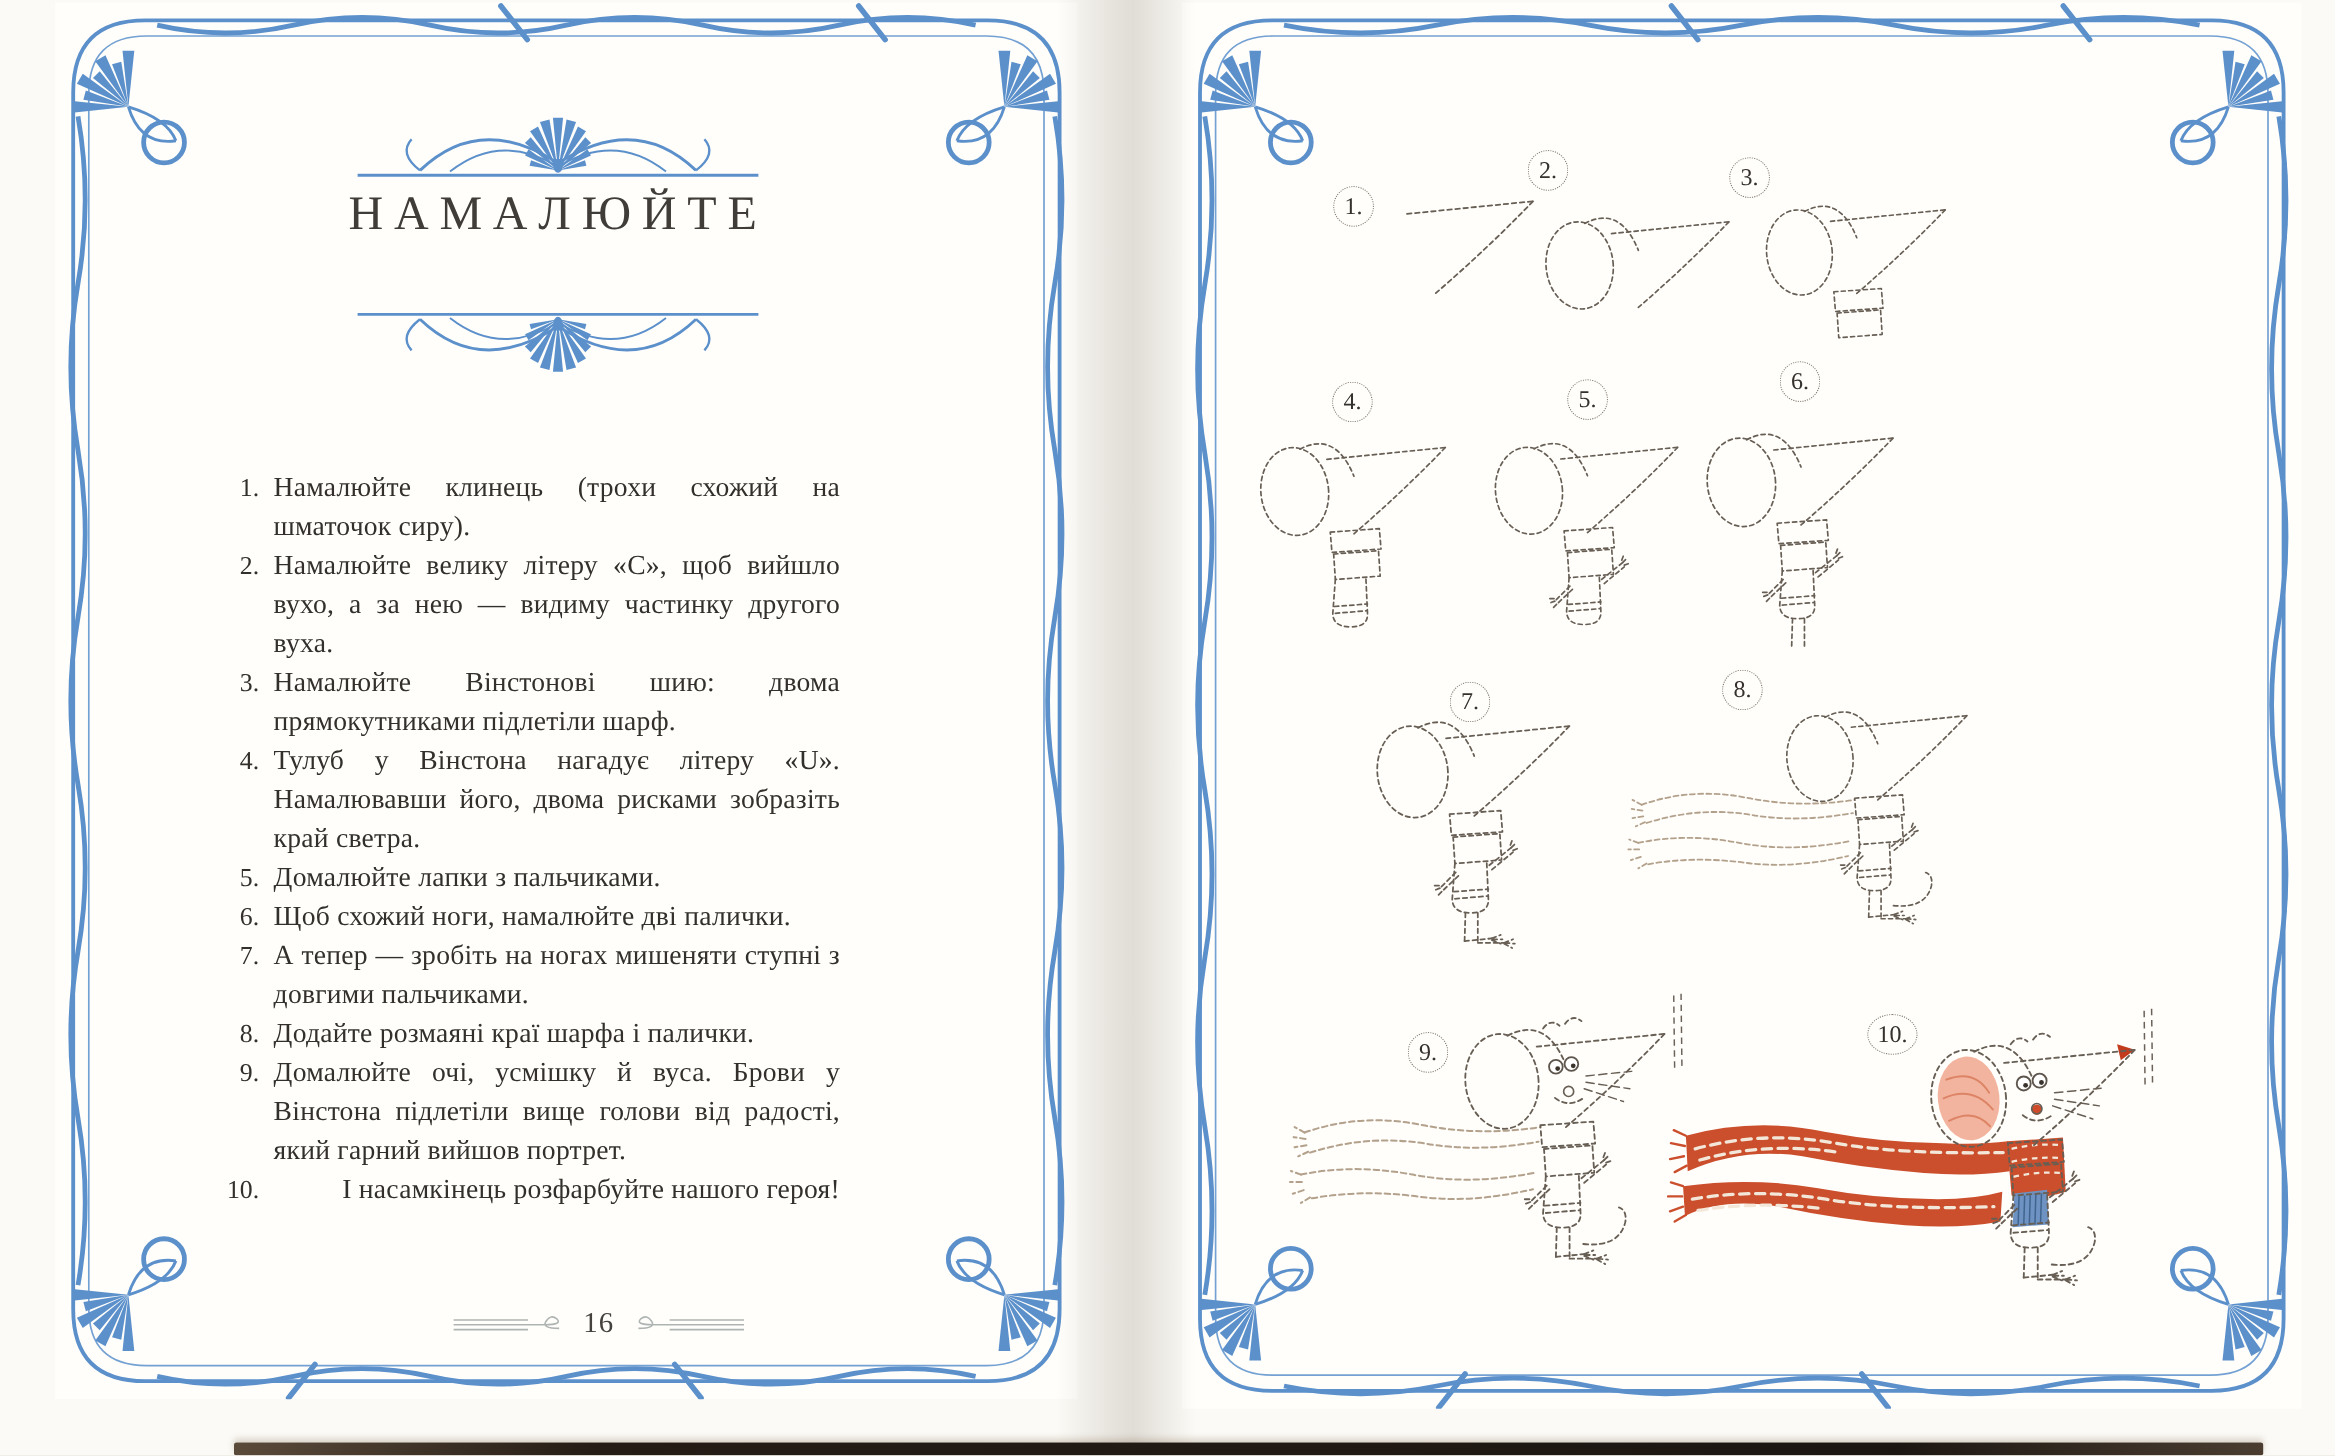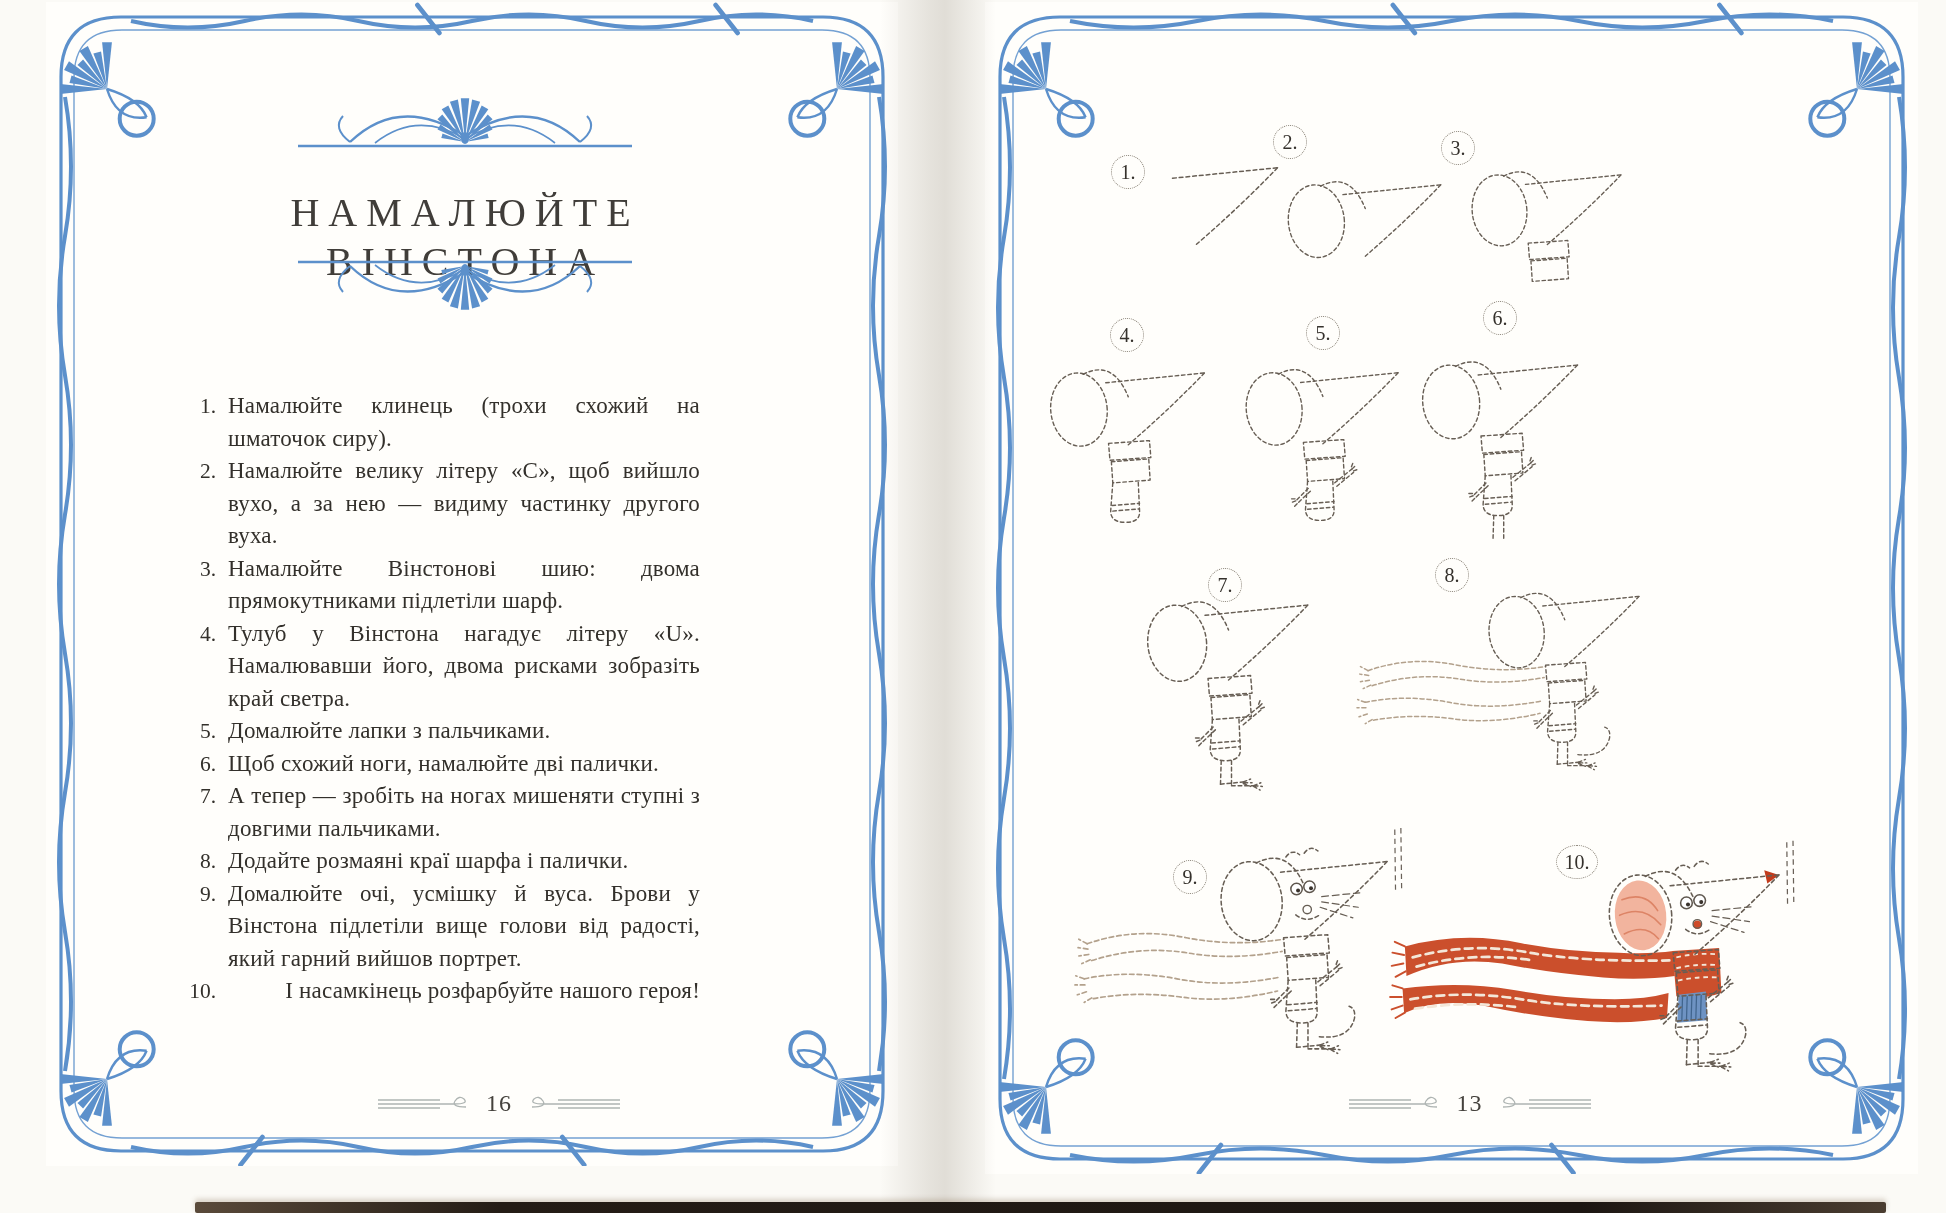--- a/index.html
+++ b/index.html
@@ -12,21 +12,21 @@
   .frame-stroke{stroke:var(--blue);fill:none;}
   .frame-fill{fill:var(--blue);stroke:none;}
 
   
   .titleblock{position:absolute;left:244px;top:84px;width:350px;height:250px;}
   svg.orn{position:absolute;left:0;width:350px;height:64px;}
   #ornTop{top:0;}
   #ornBot{top:172px;transform:scaleY(-1);}
   .title{position:absolute;left:0;width:350px;text-align:center;
          font-family:"Liberation Serif", serif;font-size:40px;font-weight:400;
-         letter-spacing:9px;color:#403d39;white-space:nowrap;margin-top:35px;}
+         letter-spacing:9px;color:#403d39;white-space:nowrap;}
   .title.t1{top:68px;}
   .title.t2{top:117px;}
 
   
   .list{position:absolute;left:134px;top:388px;width:520px;}
   .row{display:flex;align-items:flex-start;color:#33302b;}
   .row .no{width:36px;flex:0 0 36px;text-align:right;margin-right:12px;
            font-size:21.5px;line-height:32.5px;}
   .row .txt{flex:1;font-size:23px;line-height:32.5px;text-align:justify;
             letter-spacing:.2px;}
@@ -156,21 +156,20 @@
           <path d="M 175 56 L 197.48013254196155 47.59502284977278 L 198.67085443689356 52.03885745934374 Z" class="frame-fill"></path>
           <path d="M 60 56 Q 110 8 175 50" class="frame-stroke" stroke-width="2.4"></path>
           <path d="M 290 56 Q 240 8 175 50" class="frame-stroke" stroke-width="2.4"></path>
           <path d="M 85 57 Q 127 24 175 53" class="frame-stroke" stroke-width="1.6"></path>
           <path d="M 265 57 Q 223 24 175 53" class="frame-stroke" stroke-width="1.6"></path>
           <path d="M 60 56 q -18 -14 -7 -26" class="frame-stroke" stroke-width="2"></path>
           <path d="M 290 56 q 18 -14 7 -26" class="frame-stroke" stroke-width="2"></path>
           <ellipse cx="175" cy="52" rx="4" ry="6" class="frame-fill"></ellipse>
         </svg>
       <div class="title t1">НАМАЛЮЙТЕ</div>
-      <div class="title t2">ВІНСТОНА</div>
       <svg class="orn" id="ornBot" viewBox="0 0 350 64">
           <path d="M 8 60 H 342" class="frame-stroke" stroke-width="2.4"></path>
           <path d="M 175 56 L 151.32914556310644 52.038857459343724 L 152.51986745803845 47.595022849772775 Z" class="frame-fill"></path>
           <path d="M 175 56 L 147.53705956048543 43.484416987585625 L 150.42971694831888 38.4741874229686 Z" class="frame-fill"></path>
           <path d="M 175 56 L 147.41001899026222 33.256574769659395 L 152.2565747696594 28.410018990262213 Z" class="frame-fill"></path>
           <path d="M 175 56 L 151.6671578658592 23.2885617647557 L 158.33748456102325 19.437446851719997 Z" class="frame-fill"></path>
           <path d="M 175 56 L 159.93368260974322 15.703303673695743 L 167.8994654382895 13.568878597705059 Z" class="frame-fill"></path>
           <path d="M 175 56 L 170.78278688911016 12.202567271844131 L 179.21721311088987 12.202567271844138 Z" class="frame-fill"></path>
           <path d="M 175 56 L 182.1005345617105 13.568878597705059 L 190.06631739025678 15.703303673695743 Z" class="frame-fill"></path>
           <path d="M 175 56 L 191.66251543897675 19.437446851719997 L 198.3328421341408 23.288561764755713 Z" class="frame-fill"></path>
@@ -523,30 +522,17 @@
           <path d="M 127 39 Q 135 28 145 36" class="sk"></path>
           <path d="M 150 96 L 200 91" class="skw"></path>
           <path d="M 150 103 L 198 110" class="skw"></path>
           <path d="M 148 110 L 191 124" class="skw"></path>
           <path d="M 116 120 Q 130 131 146 121" class="sk"></path>
           <circle cx="131" cy="113" r="5.5" class="mouthO"></circle>
           <path d="M 246 8 L 247 88" class="motion"></path>
           <path d="M 254 6 L 255 86" class="motion"></path>
         </svg>
       </div>
-    <div class="footer">
-      <svg class="flourish" id="flR1" viewBox="0 0 96 18">
-          <path d="M 2 5 H 64" fill="none" stroke="#aeb4b2" stroke-width="1.3"></path>
-          <path d="M 2 13 H 64" fill="none" stroke="#aeb4b2" stroke-width="1.3"></path>
-          <path d="M 2 9 H 78 Q 93 9 88 4 Q 83 0 79 6 Q 75 12 90 12" fill="none" stroke="#aeb4b2" stroke-width="1.3"></path>
-        </svg>
-      <span class="pagenum">13</span>
-      <svg class="flourish mirror" id="flR2" viewBox="0 0 96 18">
-          <path d="M 2 5 H 64" fill="none" stroke="#aeb4b2" stroke-width="1.3"></path>
-          <path d="M 2 13 H 64" fill="none" stroke="#aeb4b2" stroke-width="1.3"></path>
-          <path d="M 2 9 H 78 Q 93 9 88 4 Q 83 0 79 6 Q 75 12 90 12" fill="none" stroke="#aeb4b2" stroke-width="1.3"></path>
-        </svg>
-    </div>
   </div>
 
   <div class="gutter"></div>
   <div class="edge"></div>
 </div>
 
 </body></html>

